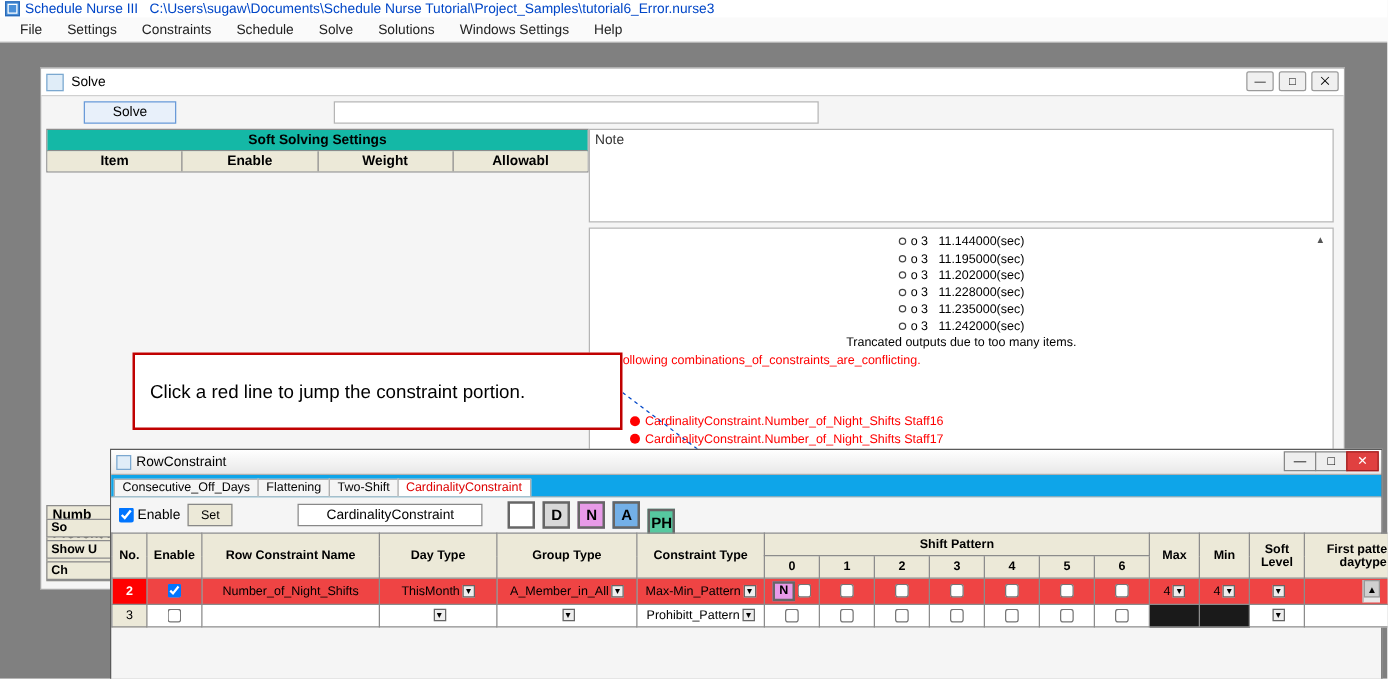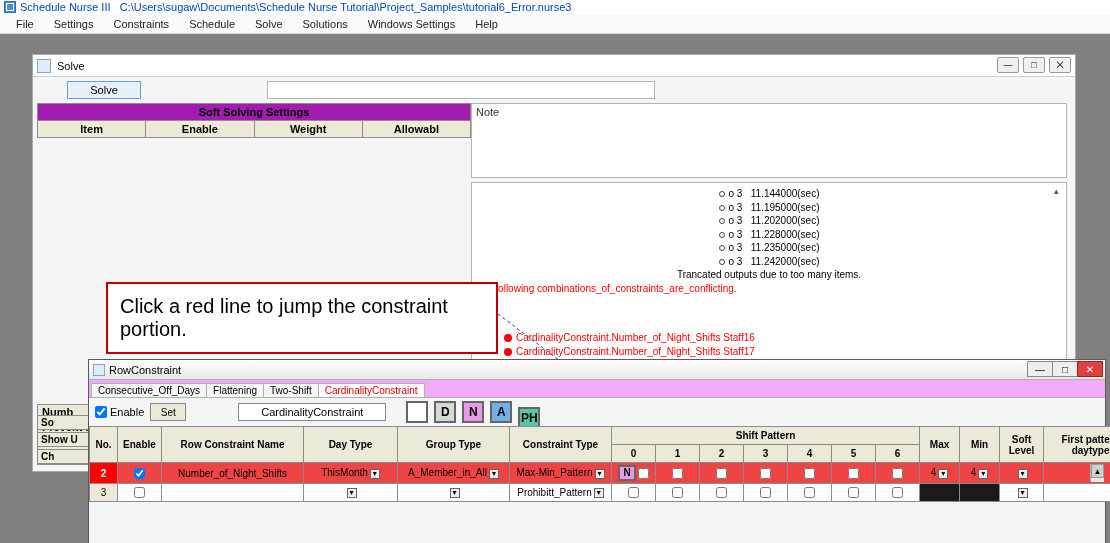--- a/index.html
+++ b/index.html
@@ -28,21 +28,21 @@
   .solve-body { display: flex; flex-direction: column; height: calc(100% - 22px); }
   .solve-top { height: 26px; display: flex; align-items: center; padding-left: 34px; }
   .solve-btn { width: 74px; height: 18px; background: #e8f0fa; border: 1px solid #6a9ad8; font-size: 11px; display: flex; align-items: center; justify-content: center; cursor: default; }
   .solve-progressbox { margin-left: 126px; width: 388px; height: 18px; border: 1px solid #b5b5b5; background: #fff; }
   
   .solve-columns { display: flex; flex: 1; }
   .left-col { width: 438px; padding-left: 4px; }
   .right-col { flex: 1; display: flex; flex-direction: column; padding-right: 8px; }
   
   .soft-settings { border: 1px solid #8c8c8c; }
-  .soft-settings .head { background: #a21caf; text-align: center; font-weight: bold; font-size: 11px; border-bottom: 1px solid #8c8c8c; padding: 2px; }
+  .soft-settings .head { background: #14b8a6; text-align: center; font-weight: bold; font-size: 11px; border-bottom: 1px solid #8c8c8c; padding: 2px; }
   .soft-settings .cols { display: flex; background: #ece9d8; }
   .soft-settings .cols div { flex: 1; text-align: center; font-weight: bold; font-size: 11px; border-right: 1px solid #8c8c8c; padding: 2px; }
   .soft-settings .cols div:last-child { border-right: none; }
   
   .note-box { border: 1px solid #b5b5b5; background: #fff; height: 75px; padding: 2px 4px; font-size: 11px; color: #333; }
   
   .output-area { flex: 1; background: #fff; border: 1px solid #b5b5b5; margin-top: 4px; padding: 4px 8px; font-family: "Courier New", monospace; font-size: 10px; line-height: 1.35; overflow: hidden; position: relative; }
   .output-area .line { white-space: pre; }
   .output-area .black { color: #000; }
   .output-area .red { color: #f00; }
@@ -53,32 +53,32 @@
   .bottom-panel { position: absolute; left: 4px; bottom: 6px; border: 1px solid #8c8c8c; background: #ece9d8; width: 234px; }
   .bottom-panel .row { display: flex; border-bottom: 1px solid #8c8c8c; }
   .bottom-panel .row:last-child { border-bottom: none; }
   .bottom-panel .row .lbl { width: 182px; padding: 1px 4px; font-weight: bold; border-right: 1px solid #8c8c8c; }
   .bottom-panel .row .val { flex: 1; text-align: center; padding: 1px; } 
   
   .left-small-labels { position:absolute; left:4px; top:360px; display:flex; flex-direction:column; gap:2px;}
   .left-small-labels div{ background:#ece9d8; border:1px solid #8c8c8c; width:52px; padding:1px 3px; font-weight:bold; font-size:10px;}
   
   
-  .callout { position: absolute; top: 248px; left: 106px; width: 392px; height: 72px; border: 2px solid #c00000; background: #fff; display: flex; align-items: center; padding: 6px 12px; font-size: 20px; z-index: 30; }
+  .callout { position: absolute; top: 248px; left: 106px; width: 392px; height: 62px; border: 2px solid #c00000; background: #fff; display: flex; align-items: center; padding: 6px 12px; font-size: 15px; z-index: 30; }
   .arrow-svg { position: absolute; top: 270px; left: 498px; z-index: 29; pointer-events:none;}
   
   
   .rc-window { position: absolute; top: 325px; left: 88px; width: 1018px; height: 210px; background: #f5f5f5; border: 1px solid #5a5a5a; z-index: 40; }
   .rc-title { height: 20px; background: linear-gradient(#fff,#e8e8e8); border-bottom: 1px solid #b0b0b0; display: flex; align-items: center; padding: 0 4px; position: relative; }
   .rc-title .rc-icon { width: 12px; height: 12px; background: #e0edf8; border: 1px solid #7ba8d0; margin-right: 4px; }
   .rc-title .window-controls { position: absolute; right: 2px; top: 1px; display: flex; }
   .rc-title .ctl2 { width: 26px; height: 16px; border: 1px solid #888; background: #eee; display:flex; align-items:center; justify-content:center; font-size:10px; margin-left:-1px;}
   .rc-title .ctl2.close { background: #e04040; color: #fff; border-color:#a02020;}
   
-  .rc-tabs { height: 18px; display: flex; align-items: flex-end; padding-left: 2px; background: #f0abfc; border-bottom: 1px solid #b0b0b0; gap:0;}
+  .rc-tabs { height: 18px; display: flex; align-items: flex-end; padding-left: 2px; background: #0ea5e9; border-bottom: 1px solid #b0b0b0; gap:0;}
   .rc-tabs .tab { padding: 1px 6px; font-size: 10px; border: 1px solid #b0b0b0; border-bottom: none; background: #f5f5f5; margin-right: -1px; cursor:default;}
   .rc-tabs .tab.active { color: #d00; background:#fff;}
   
   .rc-toolbar { height: 28px; display: flex; align-items: center; padding: 0 6px; gap: 6px; background:#f5f5f5;}
   .rc-toolbar .chk { display: flex; align-items: center; gap: 3px; }
   .rc-toolbar input[type=checkbox]{ width:12px; height:12px;}
   .rc-toolbar .set-btn { width: 36px; height: 18px; border: 1px solid #888; background: #ece9d8; font-size:10px; display:flex; align-items:center; justify-content:center;}
   .rc-toolbar .name-field { width: 148px; height: 18px; border: 1px solid #888; background: #fff; font-size: 11px; padding: 0 4px; text-align:center;}
   .rc-toolbar .shift-chip { width: 22px; height: 22px; border: 2px solid #666; display:flex; align-items:center; justify-content:center; font-weight:bold; font-size:12px;}
   .chip-blank{ background:#fff;}

